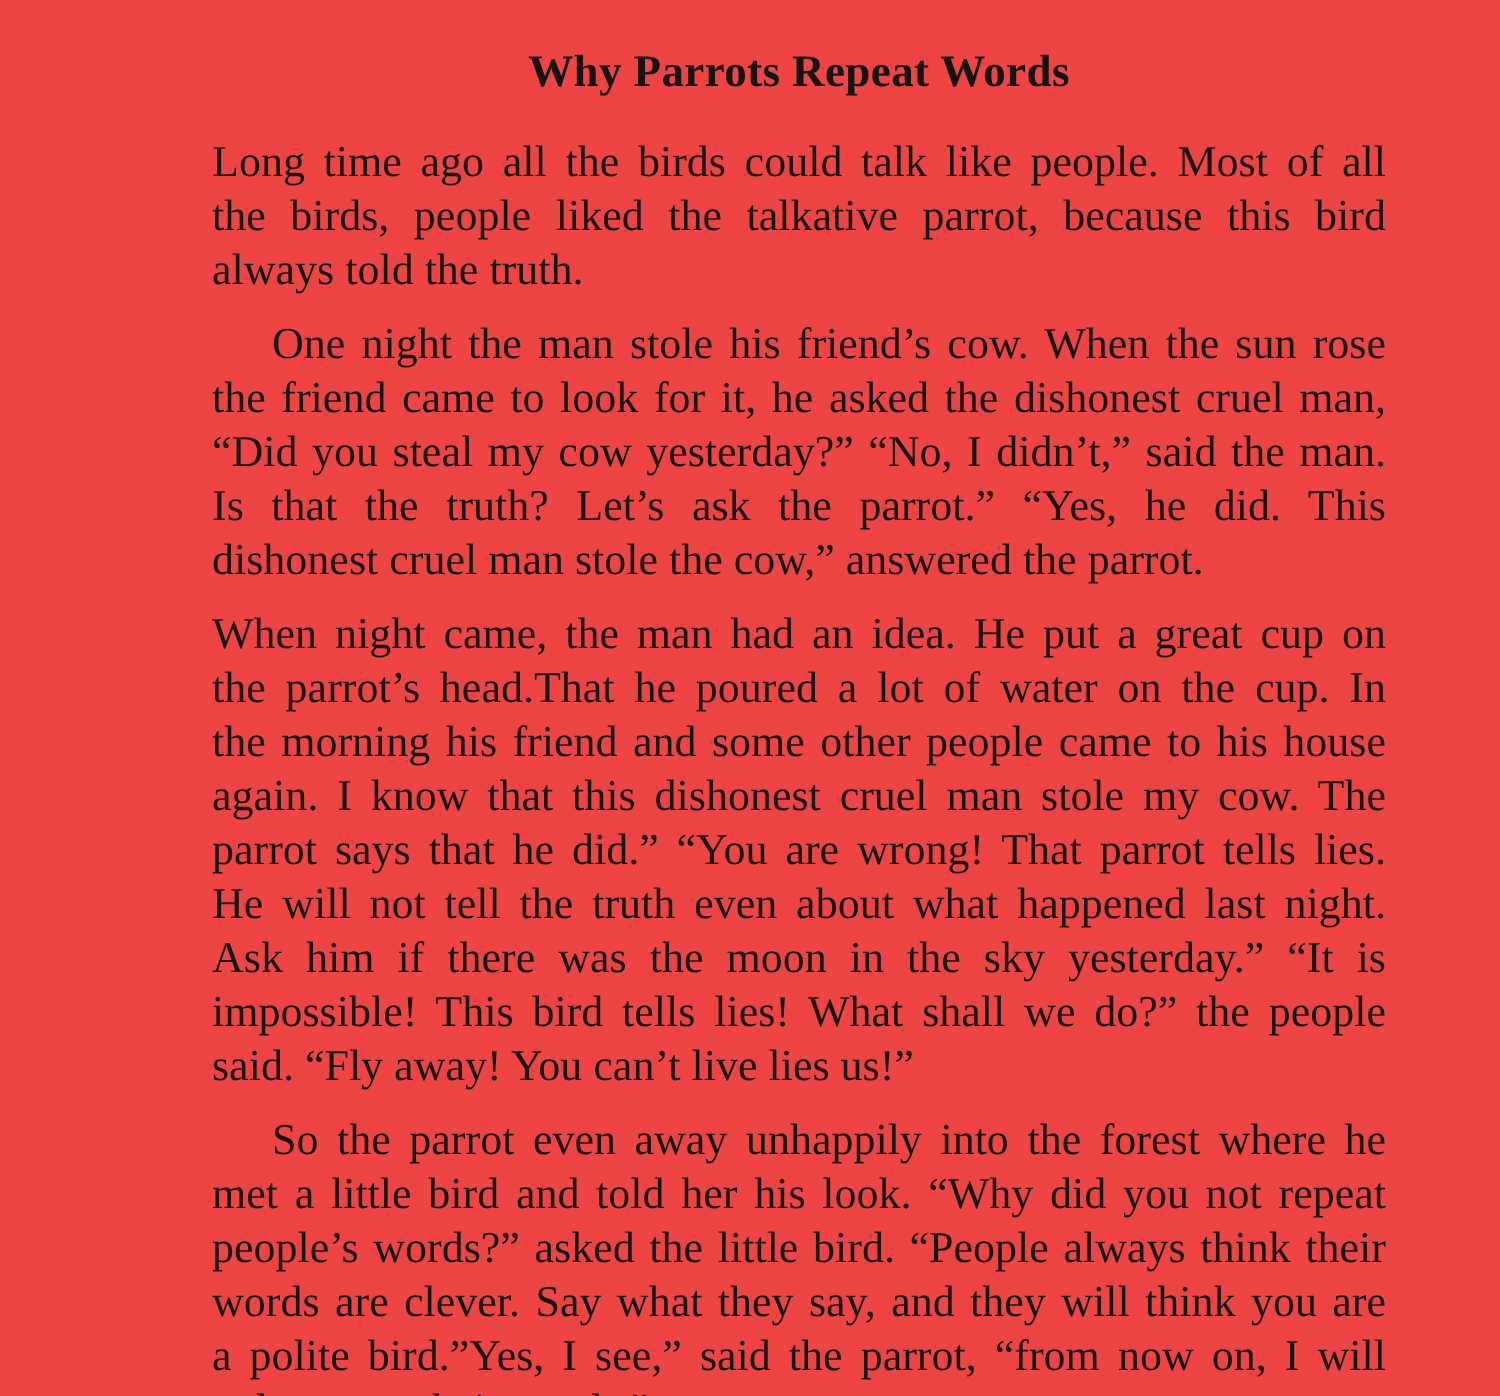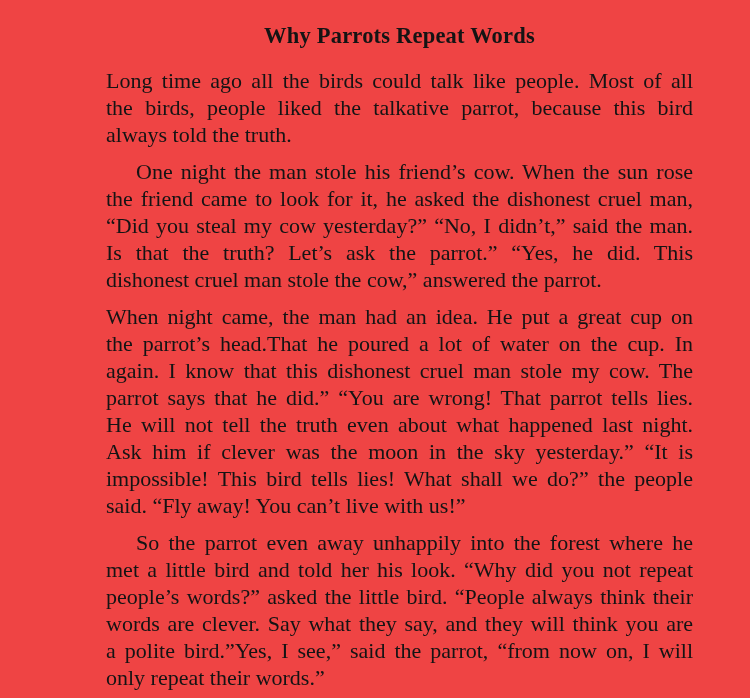--- a/index.html
+++ b/index.html
@@ -60,26 +60,27 @@
       <div class="para indent">
         <div class="line">One night the man stole his friend’s cow. When the sun rose</div>
         <div class="line">the friend came to look for it, he asked the dishonest cruel man,</div>
         <div class="line">“Did you steal my cow yesterday?” “No, I didn’t,” said the man.</div>
         <div class="line">Is that the truth? Let’s ask the parrot.” “Yes, he did. This</div>
         <div class="line last">dishonest cruel man stole the cow,” answered the parrot.</div>
       </div>
       <div class="para">
         <div class="line">When night came, the man had an idea. He put a great cup on</div>
         <div class="line">the parrot’s head.That he poured a lot of water on the cup. In</div>
+        <div class="line">the morning his friend and some other people came to his house</div>
         <div class="line">again. I know that this dishonest cruel man stole my cow. The</div>
         <div class="line">parrot says that he did.” “You are wrong! That parrot tells lies.</div>
         <div class="line">He will not tell the truth even about what happened last night.</div>
-        <div class="line">Ask him if clever was the moon in the sky yesterday.” “It is</div>
+        <div class="line">Ask him if there was the moon in the sky yesterday.” “It is</div>
         <div class="line">impossible! This bird tells lies! What shall we do?” the people</div>
-        <div class="line last">said. “Fly away! You can’t live with us!”</div>
+        <div class="line last">said. “Fly away! You can’t live lies us!”</div>
       </div>
       <div class="para indent">
         <div class="line">So the parrot even away unhappily into the forest where he</div>
         <div class="line">met a little bird and told her his look. “Why did you not repeat</div>
         <div class="line">people’s words?” asked the little bird. “People always think their</div>
         <div class="line">words are clever. Say what they say, and they will think you are</div>
         <div class="line">a polite bird.”Yes, I see,” said the parrot, “from now on, I will</div>
         <div class="line last">only repeat their words.”</div>
       </div>
     </div>

